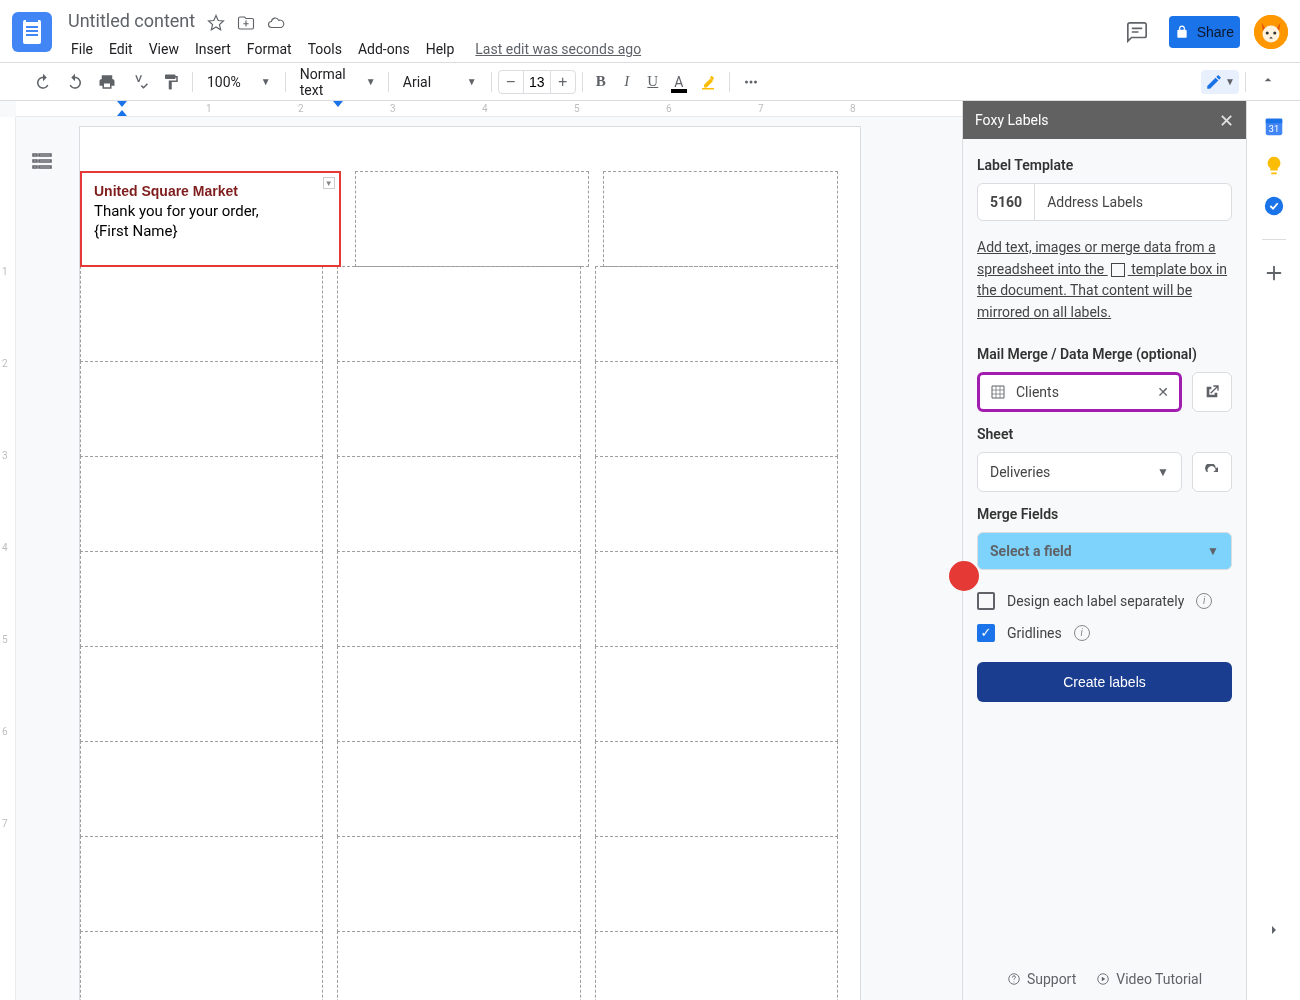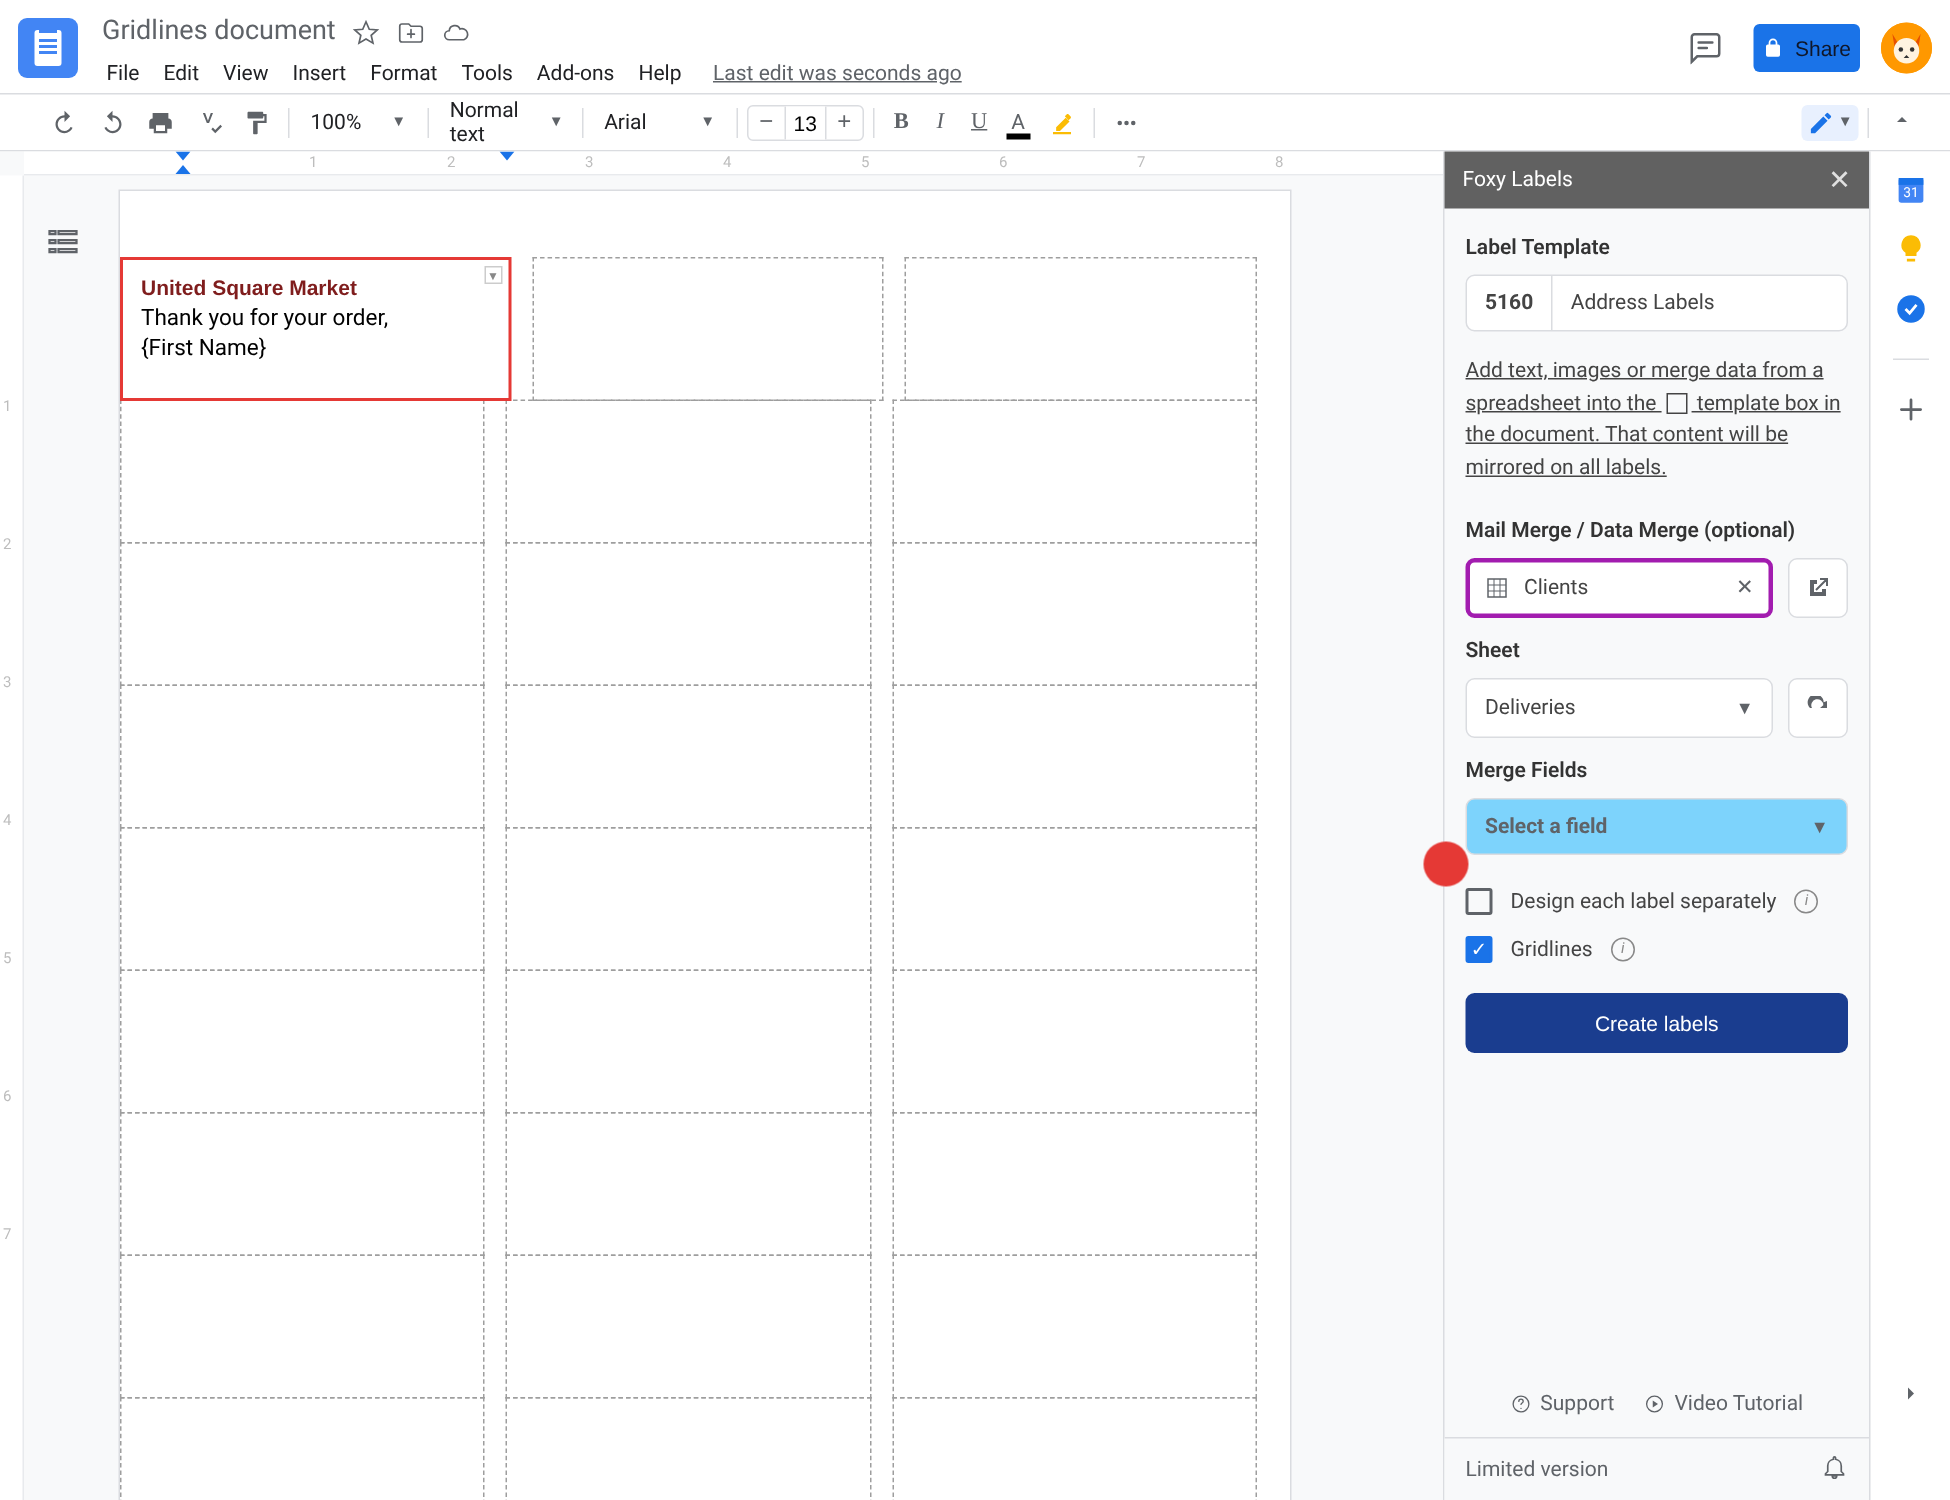--- a/index.html
+++ b/index.html
@@ -108,21 +108,21 @@
 </style>
 </head>
 <body>
 
 <div class="header">
   <div class="logo">
       <div class="doc"></div>
     </div>
   <div class="title-area">
     <div>
-      <span class="doc-title">Gridlines document</span>
+      <span class="doc-title">Untitled content</span>
       <span class="title-icons">
         <span>
             <svg viewBox="0 0 24 24">
               <path d="M12 17.3l-6.2 3.7 1.6-7L2 9.3l7.1-.6L12 2l2.9 6.7 7.1.6-5.4 4.7 1.6 7z" fill="none" stroke="#5f6368" stroke-width="1.5"></path>
             </svg>
           </span>
         <span>
             <svg viewBox="0 0 24 24">
               <path d="M10 4H4c-1.1 0-2 .9-2 2v12c0 1.1.9 2 2 2h16c1.1 0 2-.9 2-2V8c0-1.1-.9-2-2-2h-8l-2-2z" fill="none" stroke="#5f6368" stroke-width="1.5"></path>
               <path d="M12 9v7m-3-3h6" stroke="#5f6368" stroke-width="1.5" stroke-linecap="round" fill="none"></path>
@@ -426,26 +426,20 @@
           <span>Support</span>
         </span>
       <span>
           <svg width="14" height="14" viewBox="0 0 24 24">
             <circle cx="12" cy="12" r="9" fill="none" stroke="#5f6368" stroke-width="1.5"></circle>
             <path d="M10 8l6 4-6 4z" fill="#5f6368"></path>
           </svg>
           <span>Video Tutorial</span>
         </span>
     </div>
-    <div class="panel-bottom">
-      <span style="color:#5f6368">Limited version</span>
-      <span class="bell"><svg width="18" height="18" viewBox="0 0 24 24">
-            <path d="M12 22a2 2 0 002-2h-4a2 2 0 002 2zm6-6V11a6 6 0 00-5-5.9V4a1 1 0 00-2 0v1.1A6 6 0 006 11v5l-2 2v1h16v-1l-2-2z" fill="none" stroke="#5f6368" stroke-width="1.5"></path>
-          </svg></span>
-    </div>
   </div>
 
   <div class="rail">
     <span class="rail-ico">
         <svg viewBox="0 0 24 24">
           <rect x="3" y="4" width="18" height="18" rx="2" fill="#4285f4"></rect>
           <rect x="3" y="4" width="18" height="5" fill="#1a73e8"></rect>
           <text x="12" y="18" font-size="10" text-anchor="middle" fill="#fff">31</text>
         </svg>
       </span>

